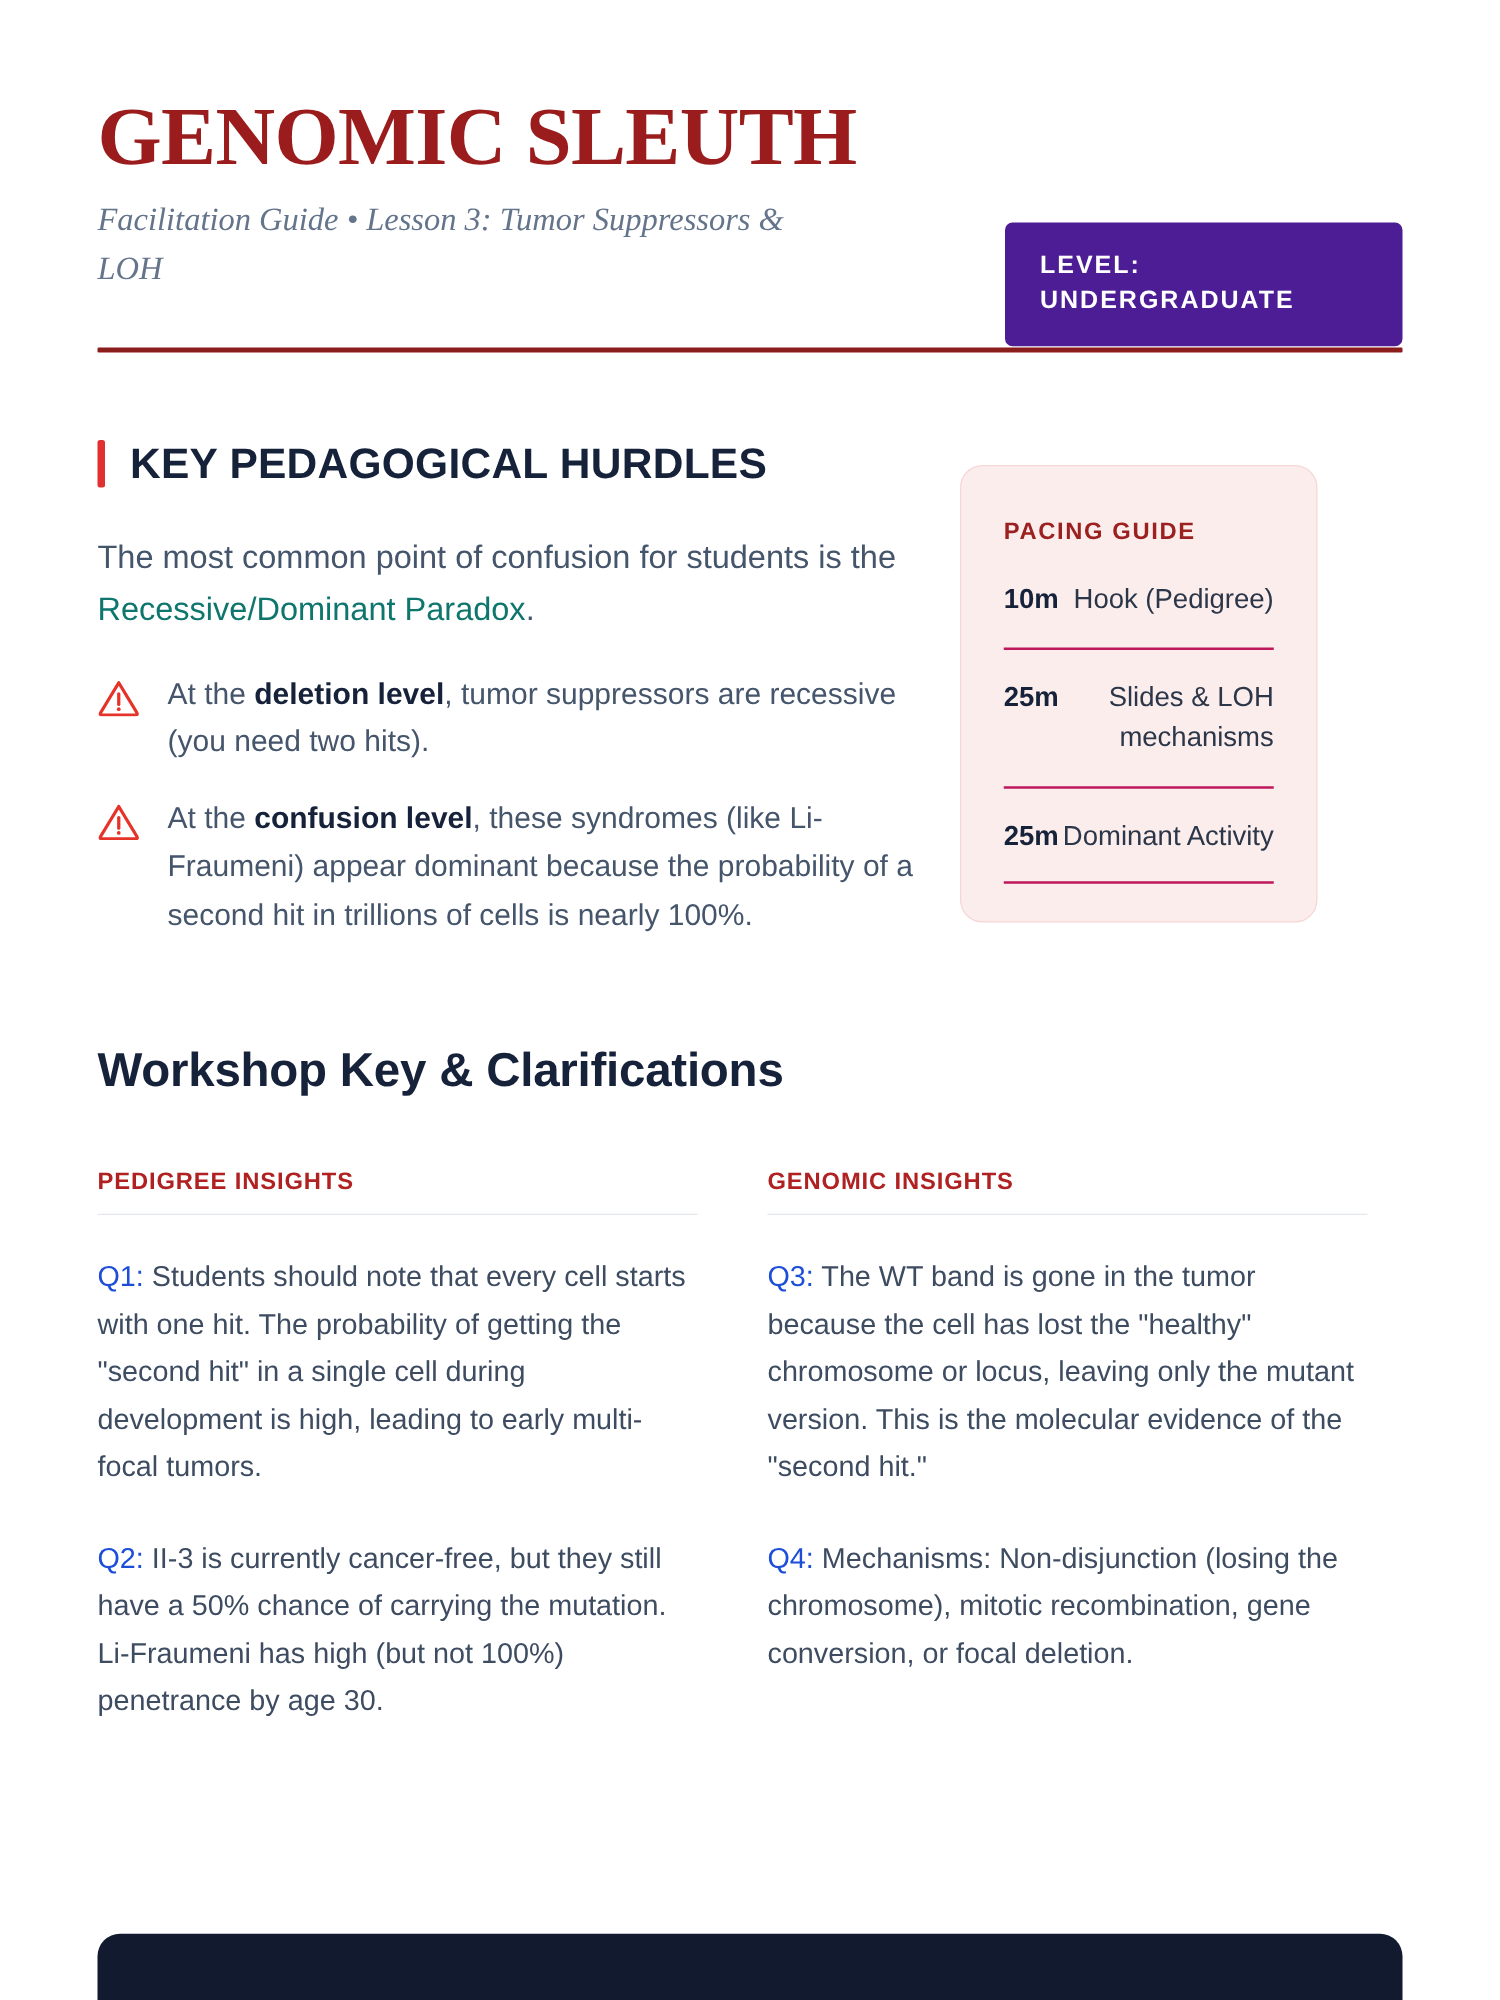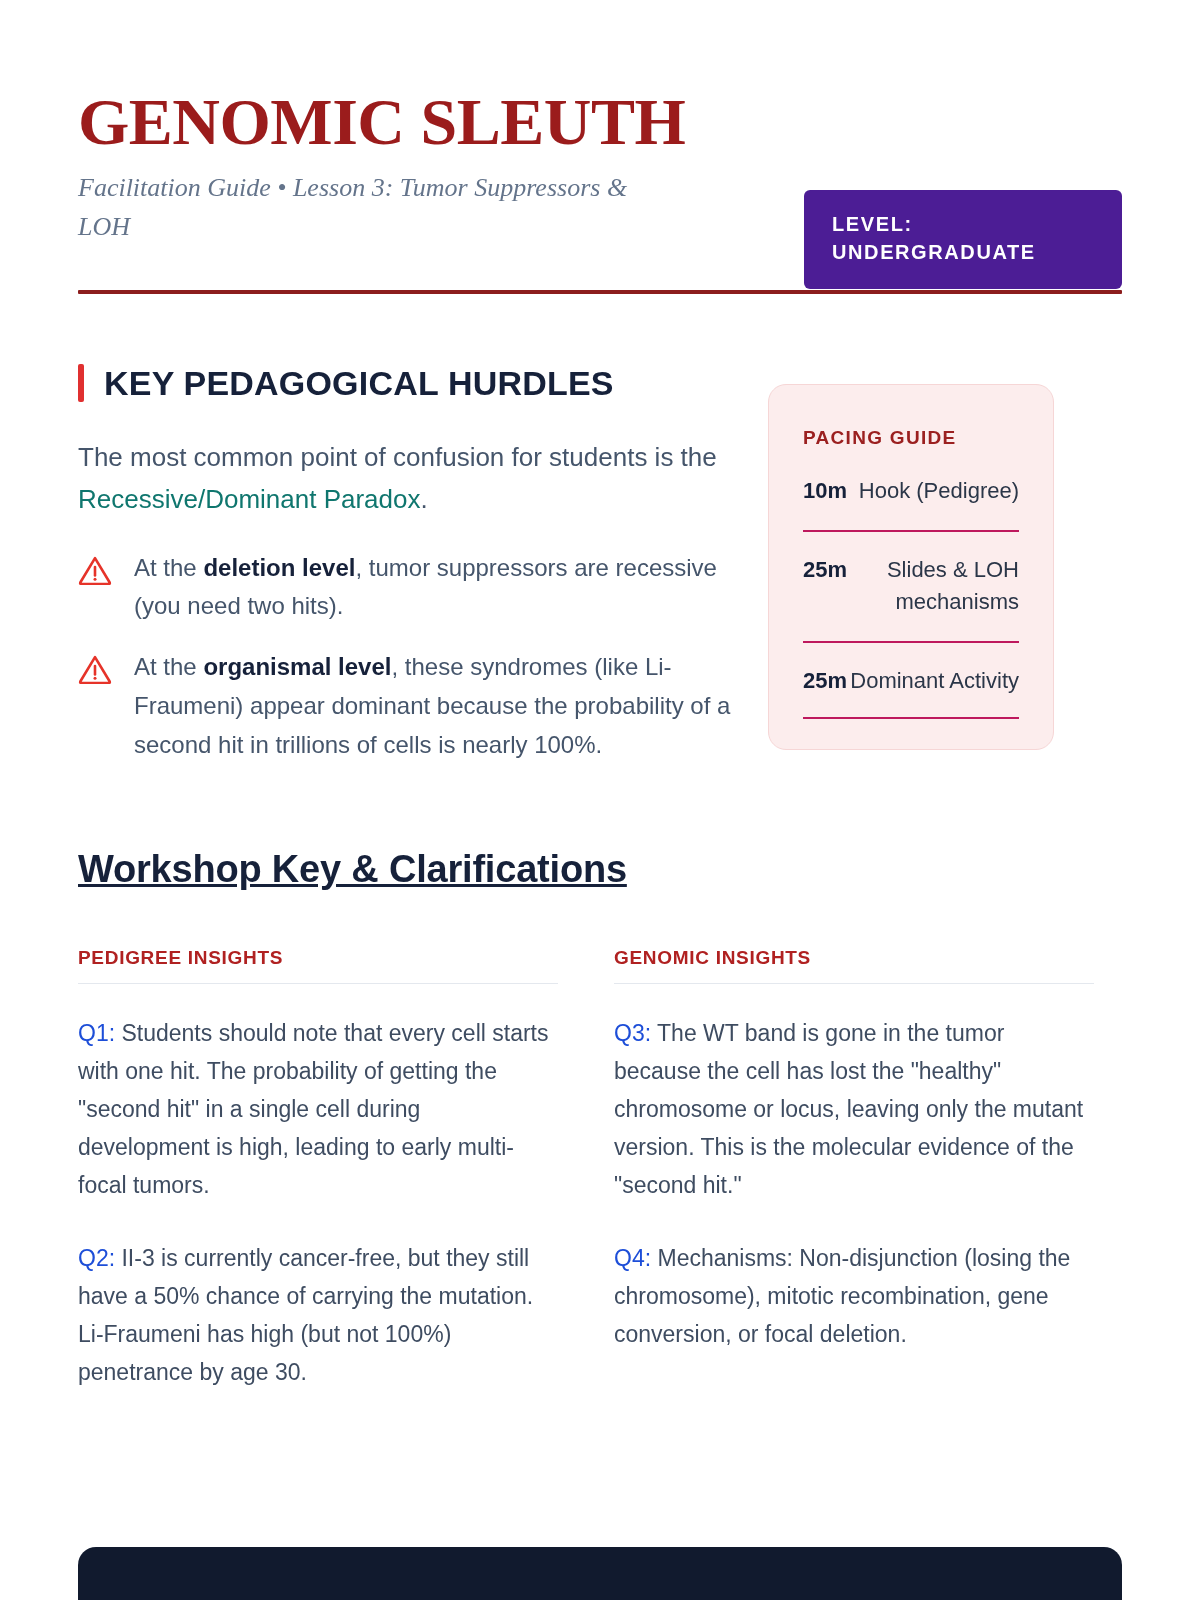--- a/index.html
+++ b/index.html
@@ -14,21 +14,21 @@
     font-family: "Liberation Sans", sans-serif;
     -webkit-font-smoothing: antialiased;
   }
 
   .page {
     position: relative;
     width: 1200px;
     height: 1320px;
     background: #ffffff;
     box-sizing: border-box;
-    padding: 16px 78px;
+    padding: 4px 78px;
   }
 
   
   .header {
     position: relative;
     padding-top: 72px;
   }
   .title {
     font-family: "Liberation Serif", "DejaVu Serif", serif;
     font-weight: bold;
@@ -172,21 +172,20 @@
   .workshop {
     margin-top: 62px;
   }
   .workshop h2 {
     margin: 0 0 56px 0;
     font-size: 38px;
     line-height: 1.1;
     font-weight: bold;
     color: #16213A;
     letter-spacing: -0.2px;
-    text-decoration: underline;
   }
   .cols {
     display: flex;
     gap: 56px;
   }
   .col { width: 480px; flex: 0 0 480px; }
   .col-title {
     font-size: 19px;
     font-weight: bold;
     letter-spacing: 0.7px;
@@ -253,21 +252,21 @@
       </div>
 
       <div class="warn-item">
         <span class="warn-icon">
           <svg width="34" height="30" viewBox="0 0 34 30" aria-hidden="true">
             <path d="M17 3.2 L31.4 27 Q32.6 29 30.3 29 L3.7 29 Q1.4 29 2.6 27 Z" fill="none" stroke="#E63329" stroke-width="2.6" stroke-linejoin="round"></path>
             <line x1="17" y1="12" x2="17" y2="20.5" stroke="#E63329" stroke-width="2.6" stroke-linecap="round"></line>
             <circle cx="17" cy="24.3" r="1.5" fill="#E63329"></circle>
           </svg>
         </span>
-        <div class="warn-text"><span>At the </span><b>organismal level</b><span>, these syndromes (like Li-Fraumeni) appear dominant because the probability of a second hit in trillions of cells is nearly 100%.</span></div>
+        <div class="warn-text"><span>At the </span><b>confusion level</b><span>, these syndromes (like Li-Fraumeni) appear dominant because the probability of a second hit in trillions of cells is nearly 100%.</span></div>
       </div>
     </div>
 
     <aside class="pacing-card">
       <div class="pacing-title">PACING GUIDE</div>
 
       <div class="pacing-row">
         <div class="pacing-line"><span class="pacing-dur">10m</span><span>Hook (Pedigree)</span></div>
       </div>
 

